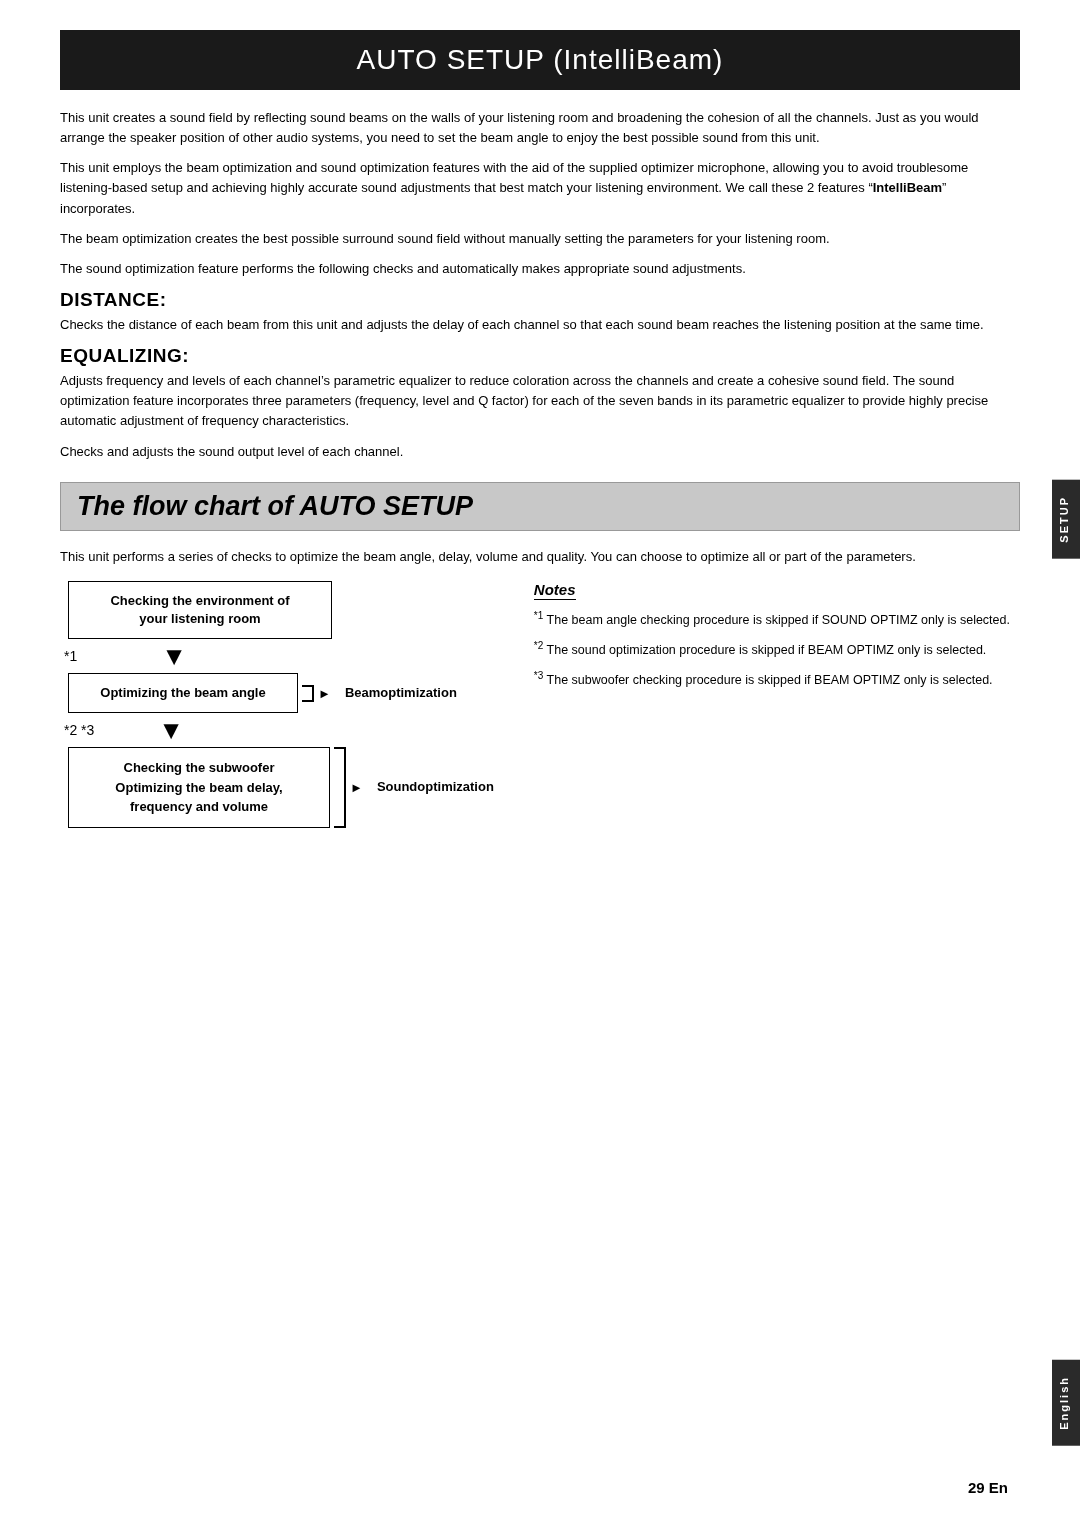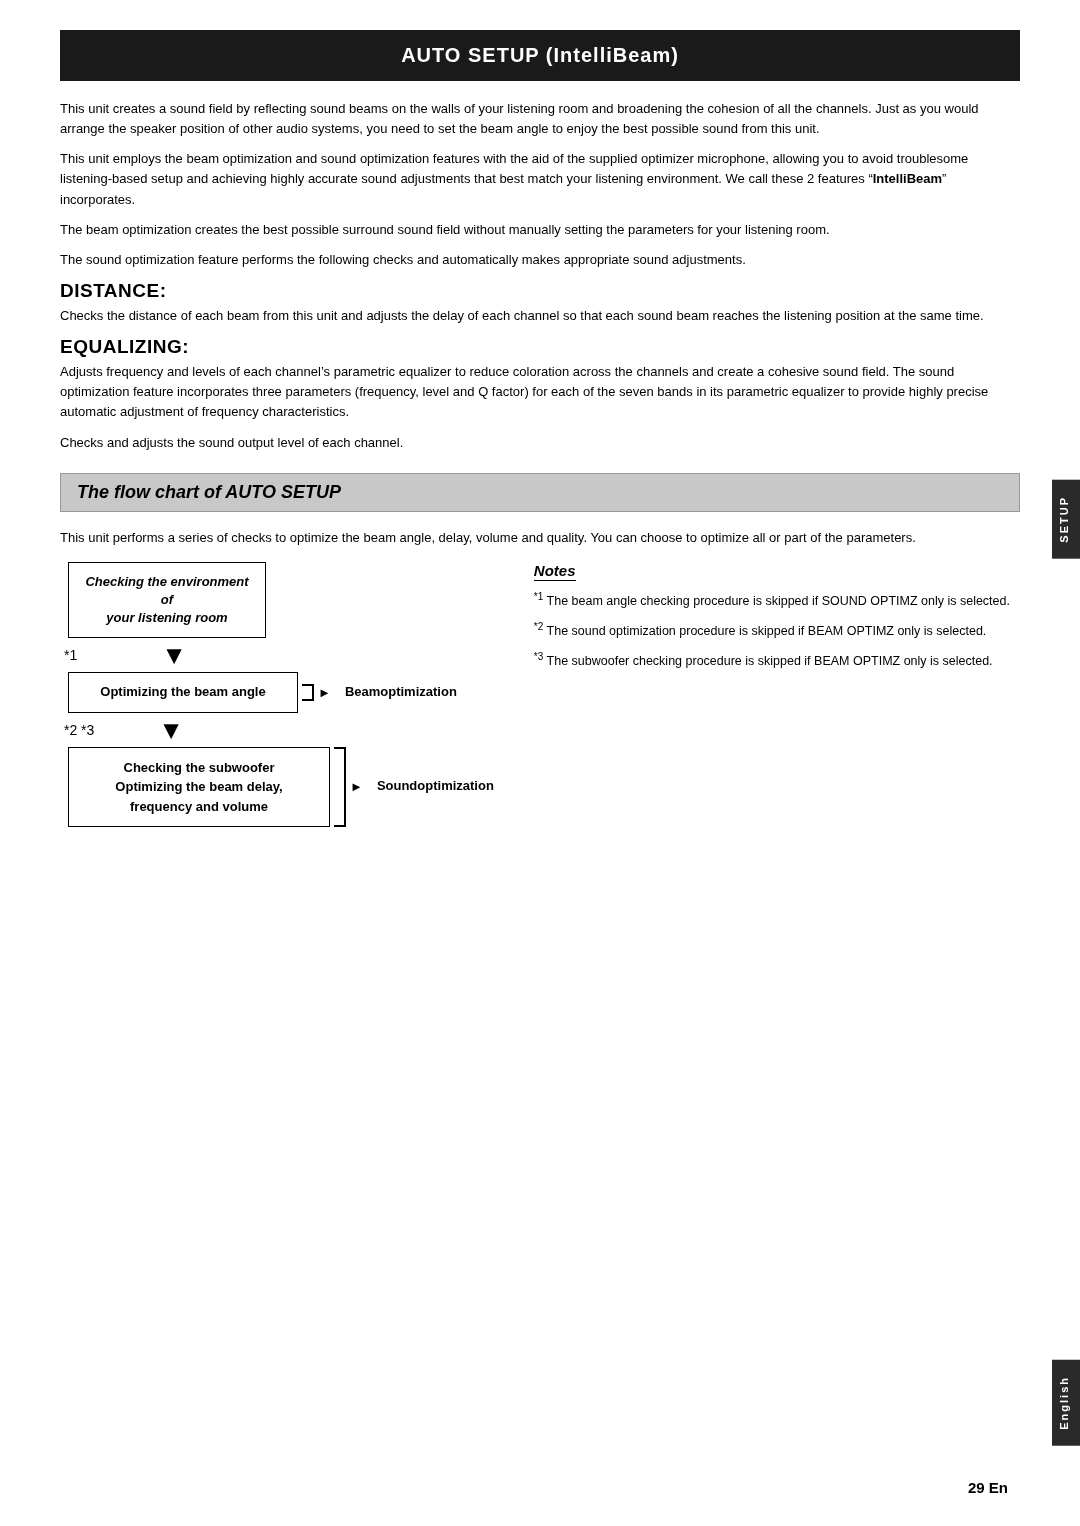--- a/index.html
+++ b/index.html
@@ -22,22 +22,22 @@
 
     
     .page-title-bar {
       background: #1a1a1a;
       color: #fff;
       text-align: center;
       padding: 14px 20px;
       margin-bottom: 18px;
     }
     .page-title-bar h1 {
-      font-size: 20px;
-      font-weight: bold;
+      font-size: 28px;
+      font-weight: normal;
       letter-spacing: 1px;
     }
 
     
     .body-text {
       font-size: 13px;
       line-height: 1.55;
       margin-bottom: 10px;
       color: #000;
     }
@@ -53,21 +53,21 @@
       letter-spacing: 0.5px;
     }
 
     
     .flow-chart-header {
       background: #c8c8c8;
       border: 1px solid #999;
       padding: 8px 16px;
       margin: 20px 0 16px 0;
       font-style: italic;
-      font-size: 18px;
+      font-size: 27px;
       font-weight: bold;
     }
 
     
     .flow-chart-area {
       display: flex;
       flex-direction: row;
       gap: 20px;
       margin-top: 14px;
     }
@@ -207,21 +207,21 @@
   </div>
 
   <p class="body-text">This unit performs a series of checks to optimize the beam angle, delay, volume and quality. You can choose to optimize all or part of the parameters.</p>
 
   <div class="flow-chart-area">
 
     <div class="flow-left">
 
       <div style="display:flex; flex-direction:column; align-items:flex-start;">
         <div style="margin-left:8px;">
-          <div class="flow-box" style="width:198px;font-style:italic;">
+          <div class="flow-box" style="width:264px;">
             <span style="font-weight:bold;">Checking the environment of</span><br>
             <span style="font-weight:bold;">your listening room</span>
           </div>
         </div>
 
         <div style="display:flex; align-items:center; margin: 4px 0 4px 0px;">
           <span style="font-size:14px; margin-right:4px; margin-left:4px;">*1</span>
           <span style="font-size:26px; line-height:1; margin-left:80px;">▼</span>
         </div>
 

